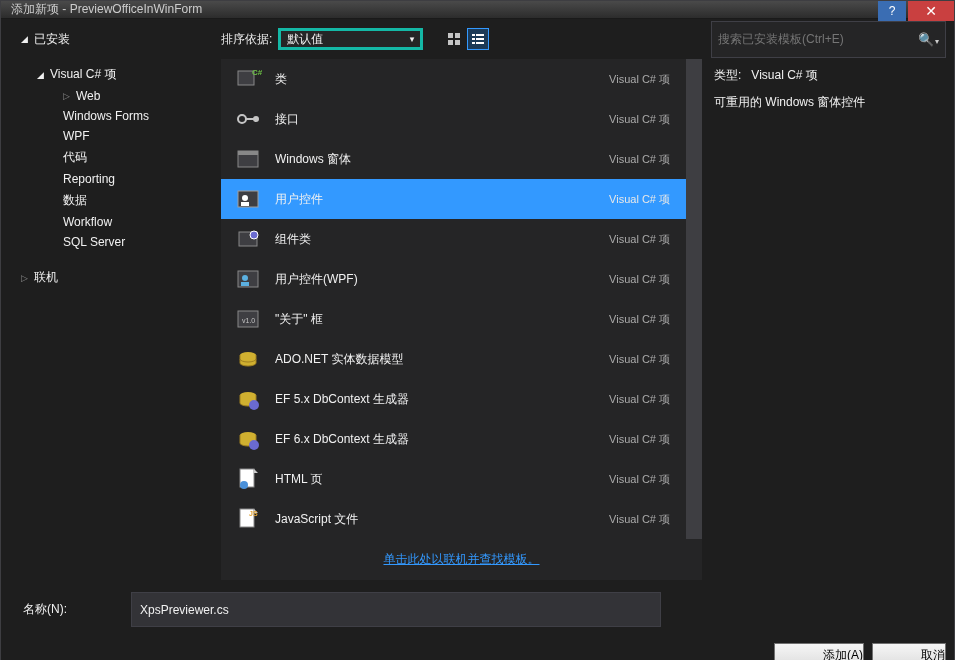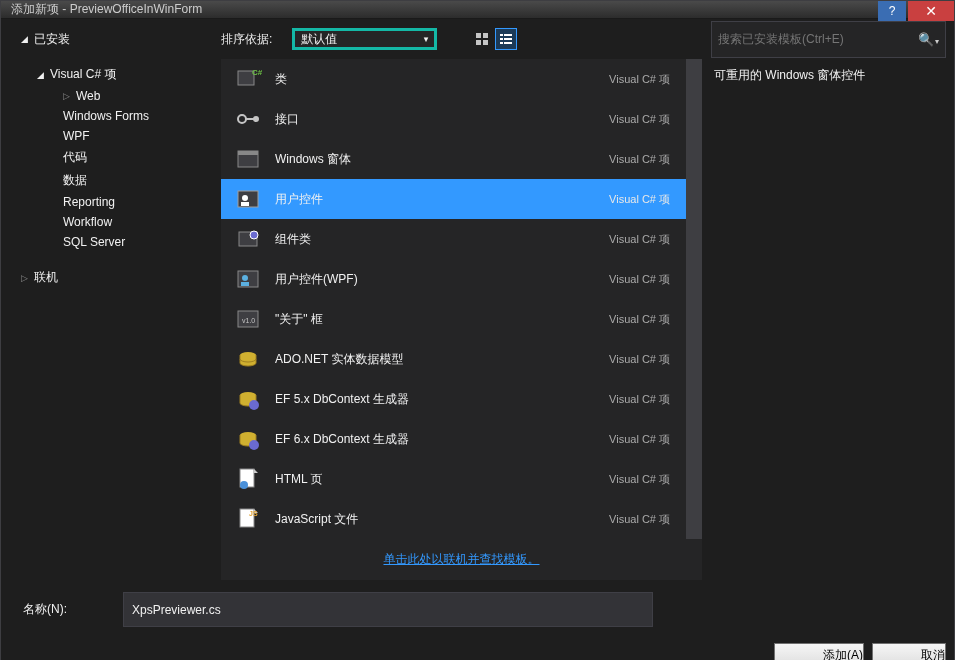--- a/index.html
+++ b/index.html
@@ -7,21 +7,21 @@
 .window { width: 955px; height: 660px; background: #8b5cf6; display: flex; flex-direction: column; border: 1px solid #3e3e42; }
 .titlebar { height: 28px; background: linear-gradient(#4a4a4a, #2c2c2c); display: flex; align-items: center; padding-left: 10px; border-bottom: 1px solid #1a1a1a; position: relative; }
 .titlebar-text { color: #ccc; font-size: 12px; }
 .titlebar-btns { position: absolute; right: 0; top: 0; display: flex; height: 20px; }
 .tb-help { width: 28px; height: 20px; background: #3a6db3; color: #fff; display: flex; align-items: center; justify-content: center; font-size: 12px; margin-right: 2px; }
 .tb-close { width: 46px; height: 20px; background: #c94040; color: #fff; display: flex; align-items: center; justify-content: center; font-size: 14px; }
 .body { flex: 1; background: #1e1e1e; display: flex; flex-direction: column; padding: 6px 8px 8px 8px; }
 .top-row { display: flex; align-items: center; height: 28px; margin-bottom: 6px; }
 .installed-tab { width: 212px; color: #f1f1f1; display: flex; align-items: center; padding-left: 12px; gap: 6px; }
 .arrow { font-size: 9px; display: inline-block; }
-.sort-area { display: flex; align-items: center; gap: 20px; }
+.sort-area { display: flex; align-items: center; gap: 6px; }
 .sort-label { color: #f1f1f1; }
 .sort-combo { width: 145px; height: 22px; background: #252526; border: 3px solid #14b8a6; color: #f1f1f1; padding: 0 6px; display: flex; align-items: center; justify-content: space-between; }
 .view-toggle { display: flex; margin-left: 14px; gap: 2px; }
 .view-btn { width: 22px; height: 22px; display: flex; align-items: center; justify-content: center; border: 1px solid transparent; }
 .view-btn.active { border: 1px solid #3399ff; background: #1c3a57; }
 .search-area { margin-left: auto; width: 235px; display: flex; align-items: center; border: 1px solid #3f3f46; background: #252526; height: 37px; padding: 0 6px; }
 .search-input { flex: 1; background: transparent; border: none; color: #999; font-size: 12px; outline: none; }
 .search-icon-box { color: #ccc; font-size: 13px; padding-left: 4px; }
 .main-row { flex: 1; display: flex; min-height: 0; }
 .tree { width: 212px; color: #f1f1f1; padding-top: 4px; }
@@ -35,21 +35,21 @@
 .template-icon { width: 34px; height: 34px; display: flex; align-items: center; justify-content: center; }
 .template-name { flex: 1; padding-left: 10px; color: #f1f1f1; }
 .template-type { color: #aaa; font-size: 11px; }
 .template-row.selected .template-type { color: #e8e8e8; }
 .sb { width: 16px; background: #3e3e42; }
 .link-row { text-align: center; padding: 12px 0; }
 .online-link { color: #3399ff; text-decoration: underline; cursor: pointer; }
 .right-panel { width: 244px; padding: 8px 12px; color: #f1f1f1; }
 .detail-line { margin-bottom: 10px; }
 .detail-label { color: #f1f1f1; }
-.name-row { display: flex; align-items: center; padding: 12px 0 16px 14px; }
+.name-row { display: flex; align-items: center; padding: 12px 0 16px 14px; gap: 8px; }
 .name-label { width: 100px; color: #f1f1f1; }
 .name-input { flex: 1; max-width: 530px; height: 35px; background: #333337; border: 1px solid #3f3f46; color: #f1f1f1; padding: 0 8px; font-size: 12px; outline: none; }
 .button-row { display: flex; justify-content: flex-end; gap: 8px; padding: 0 0 4px 0; }
 .dlg-btn { min-width: 72px; height: 24px; background: linear-gradient(#f6f6f6, #dedede); border: 1px solid #707070; color: #000; font-size: 12px; cursor: default; display: flex; align-items: center; justify-content: center; padding-left: 48px; }
 </style>
 </head>
 <body>
 
 <div class="window">
   <div class="titlebar">
@@ -112,24 +112,24 @@
         <div class="tree-item level2">
             <span>Windows Forms</span>
           </div>
         <div class="tree-item level2">
             <span>WPF</span>
           </div>
         <div class="tree-item level2">
             <span>代码</span>
           </div>
         <div class="tree-item level2">
+            <span>Reporting</span>
+          </div>
+        <div class="tree-item level2">
             <span>数据</span>
-          </div>
-        <div class="tree-item level2">
-            <span>Reporting</span>
           </div>
         <div class="tree-item level2">
             <span>Workflow</span>
           </div>
         <div class="tree-item level2">
             <span>SQL Server</span>
           </div>
         <div class="tree-item" style="margin-top:14px;">
           <span class="arrow" style="color:#888;">▷</span>
           <span>联机</span>
@@ -269,20 +269,24 @@
               </div>
             </div>
           <div class="sb"></div>
         </div>
         <div class="link-row">
           <span class="online-link">单击此处以联机并查找模板。</span>
         </div>
       </div>
 
       <div class="right-panel">
+        <div class="detail-line">
+          <span class="detail-label">类型:</span>&nbsp;&nbsp;
+          <span>Visual C# 项</span>
+        </div>
         <div class="detail-line">可重用的 Windows 窗体控件</div>
       </div>
     </div>
 
     <div class="name-row">
       <span class="name-label">名称(N):</span>
       <input class="name-input" value="XpsPreviewer.cs" style="">
     </div>
 
     <div class="button-row">

